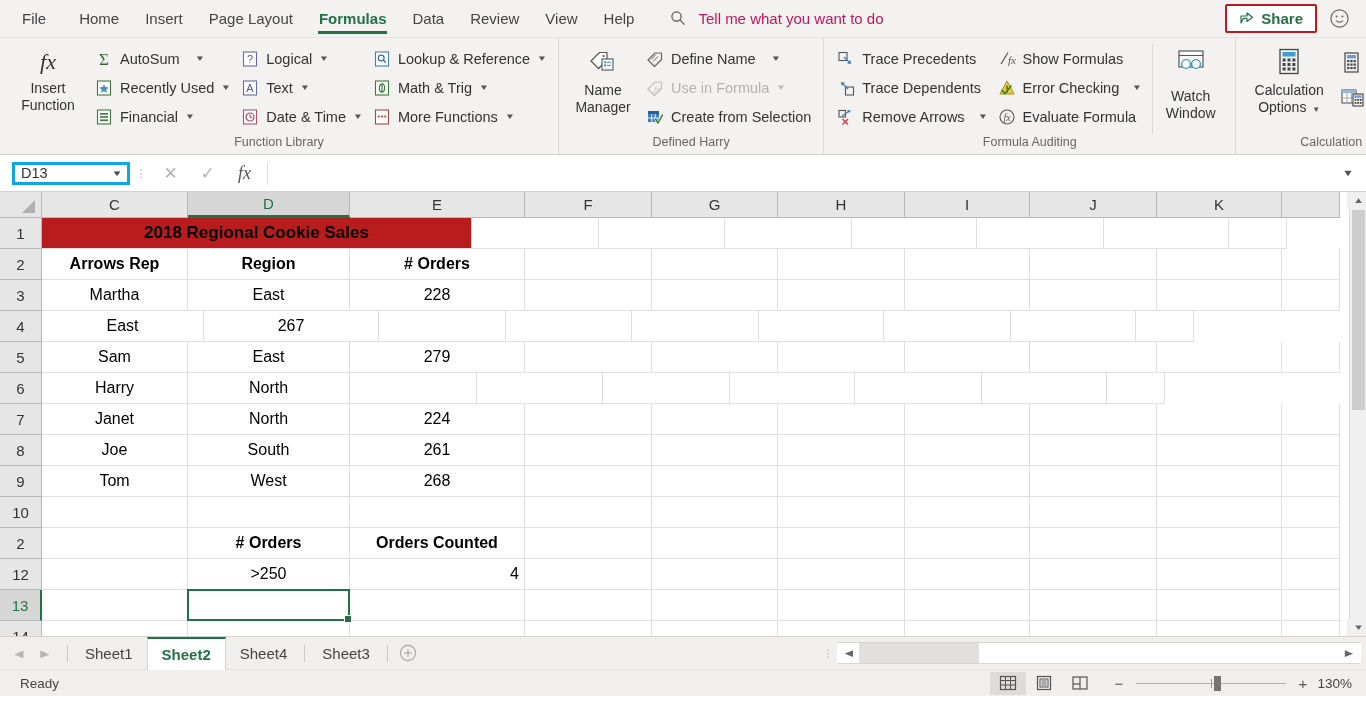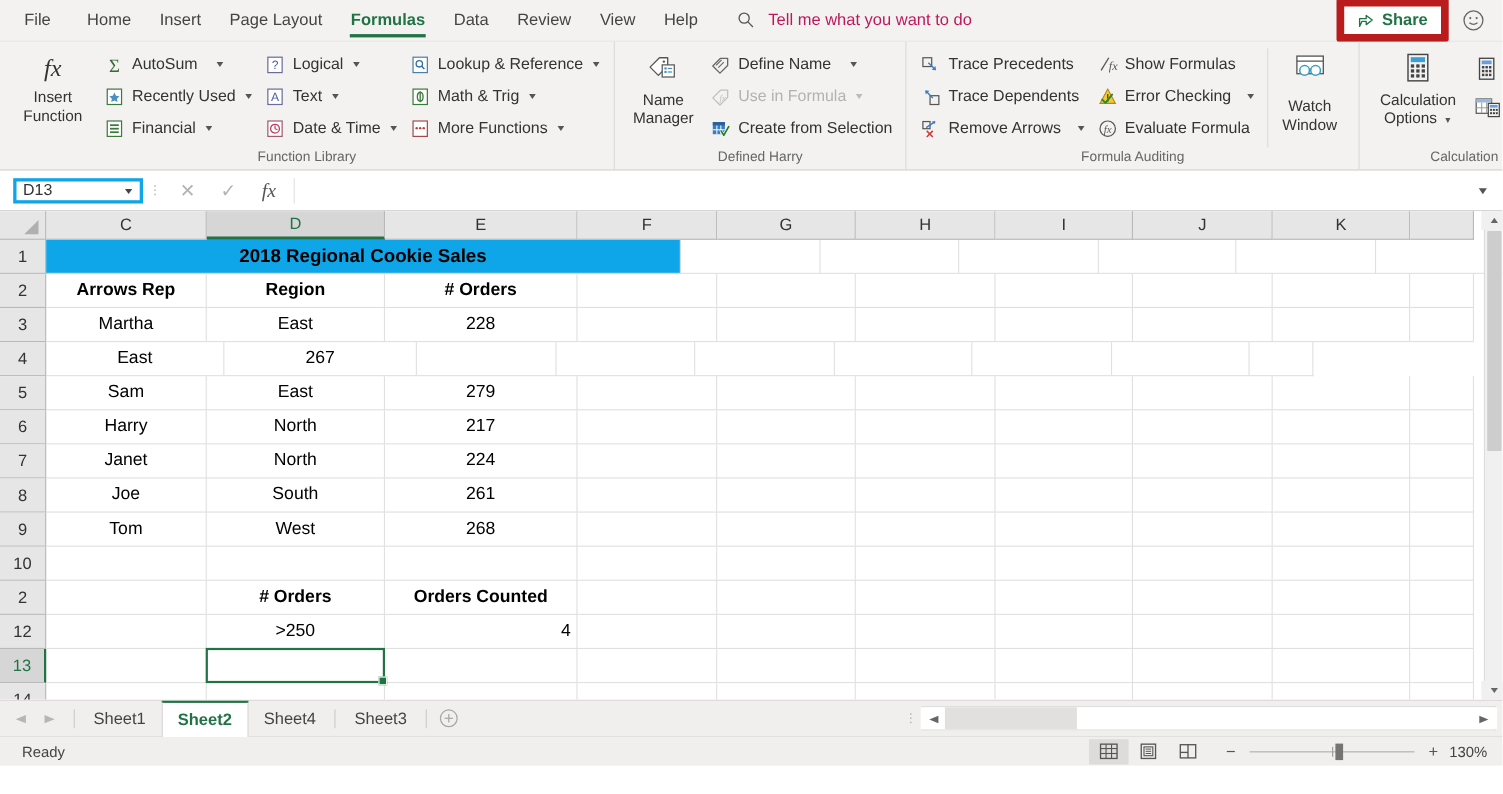--- a/index.html
+++ b/index.html
@@ -23,22 +23,22 @@
   .mtab.first{ padding-left:22px; padding-right:20px; }
   .mtab.active{ color:#217346; font-weight:bold; position:relative; }
   .mtab.active:after{
     content:""; position:absolute; left:12px; right:12px; bottom:4px;
     height:3px; background:#217346;
   }
   .tellme{ display:flex; align-items:center; gap:9px; margin-left:22px; }
   .tellme .txt{ font-size:15px; color:#be185d; }
   .right-menu{ margin-left:auto; display:flex; align-items:center; gap:12px; padding-right:16px; }
   .share-btn{
-    display:flex; align-items:center; gap:6px; background:#fff;
-    border:7px solid #b91c1c; border-radius:2px; padding:4px 12px;
+    display:flex; gap:6px; background:#fff;
+    border:2px solid #b91c1c; border-radius:2px; padding:4px 12px;
     font-size:15px; font-weight:bold; color:#217346;
   }
   .smiley{ font-size:19px; color:#666; }
 
   
   .ribbon{
     height:117px; background:#f3f2f1; display:flex; position:relative;
     border-bottom:1px solid #d4d2d0;
   }
   .rgroup{ display:flex; flex-direction:column; position:relative; padding:4px 0 0 0; }
@@ -603,21 +603,21 @@
         <div class="rowh">9</div>
         <div class="rowh">10</div>
         <div class="rowh">2</div>
         <div class="rowh">12</div>
         <div class="rowh sel">13</div>
         <div class="rowh">14</div>
       </div>
     <div class="cells" id="cellgrid">
       <div class="selbox" id="selbox" style="left: 145px; top: 371px; width: 163px; height: 32px;"></div>
     <div class="crow">
-          <div class="cell title" style="width: 577px; background: #0ea5e9;">2018 Regional Cookie Sales</div>
+          <div class="cell title" style="width: 430px; background: #b91c1c;">2018 Regional Cookie Sales</div>
           <div class="cell blank" style="width: 127px;"></div>
           <div class="cell blank" style="width: 126px;"></div>
           <div class="cell blank" style="width: 127px;"></div>
           <div class="cell blank" style="width: 125px;"></div>
           <div class="cell blank" style="width: 127px;"></div>
           <div class="cell blank" style="width: 125px;"></div>
           <div class="cell blank" style="width: 58px;"></div>
         </div>
         <div class="crow">
           <div class="cell b ctr" style="width: 146px;">Arrows Rep</div>
@@ -662,21 +662,20 @@
           <div class="cell" style="width: 126px;"></div>
           <div class="cell" style="width: 127px;"></div>
           <div class="cell" style="width: 125px;"></div>
           <div class="cell" style="width: 127px;"></div>
           <div class="cell" style="width: 125px;"></div>
           <div class="cell" style="width: 58px;"></div>
         </div>
         <div class="crow">
           <div class="cell ctr" style="width: 146px;">Harry</div>
           <div class="cell ctr" style="width: 162px;">North</div>
-          <div class="cell ctr" style="width: 175px;">217</div>
           <div class="cell" style="width: 127px;"></div>
           <div class="cell" style="width: 126px;"></div>
           <div class="cell" style="width: 127px;"></div>
           <div class="cell" style="width: 125px;"></div>
           <div class="cell" style="width: 127px;"></div>
           <div class="cell" style="width: 125px;"></div>
           <div class="cell" style="width: 58px;"></div>
         </div>
         <div class="crow">
           <div class="cell ctr" style="width: 146px;">Janet</div>

